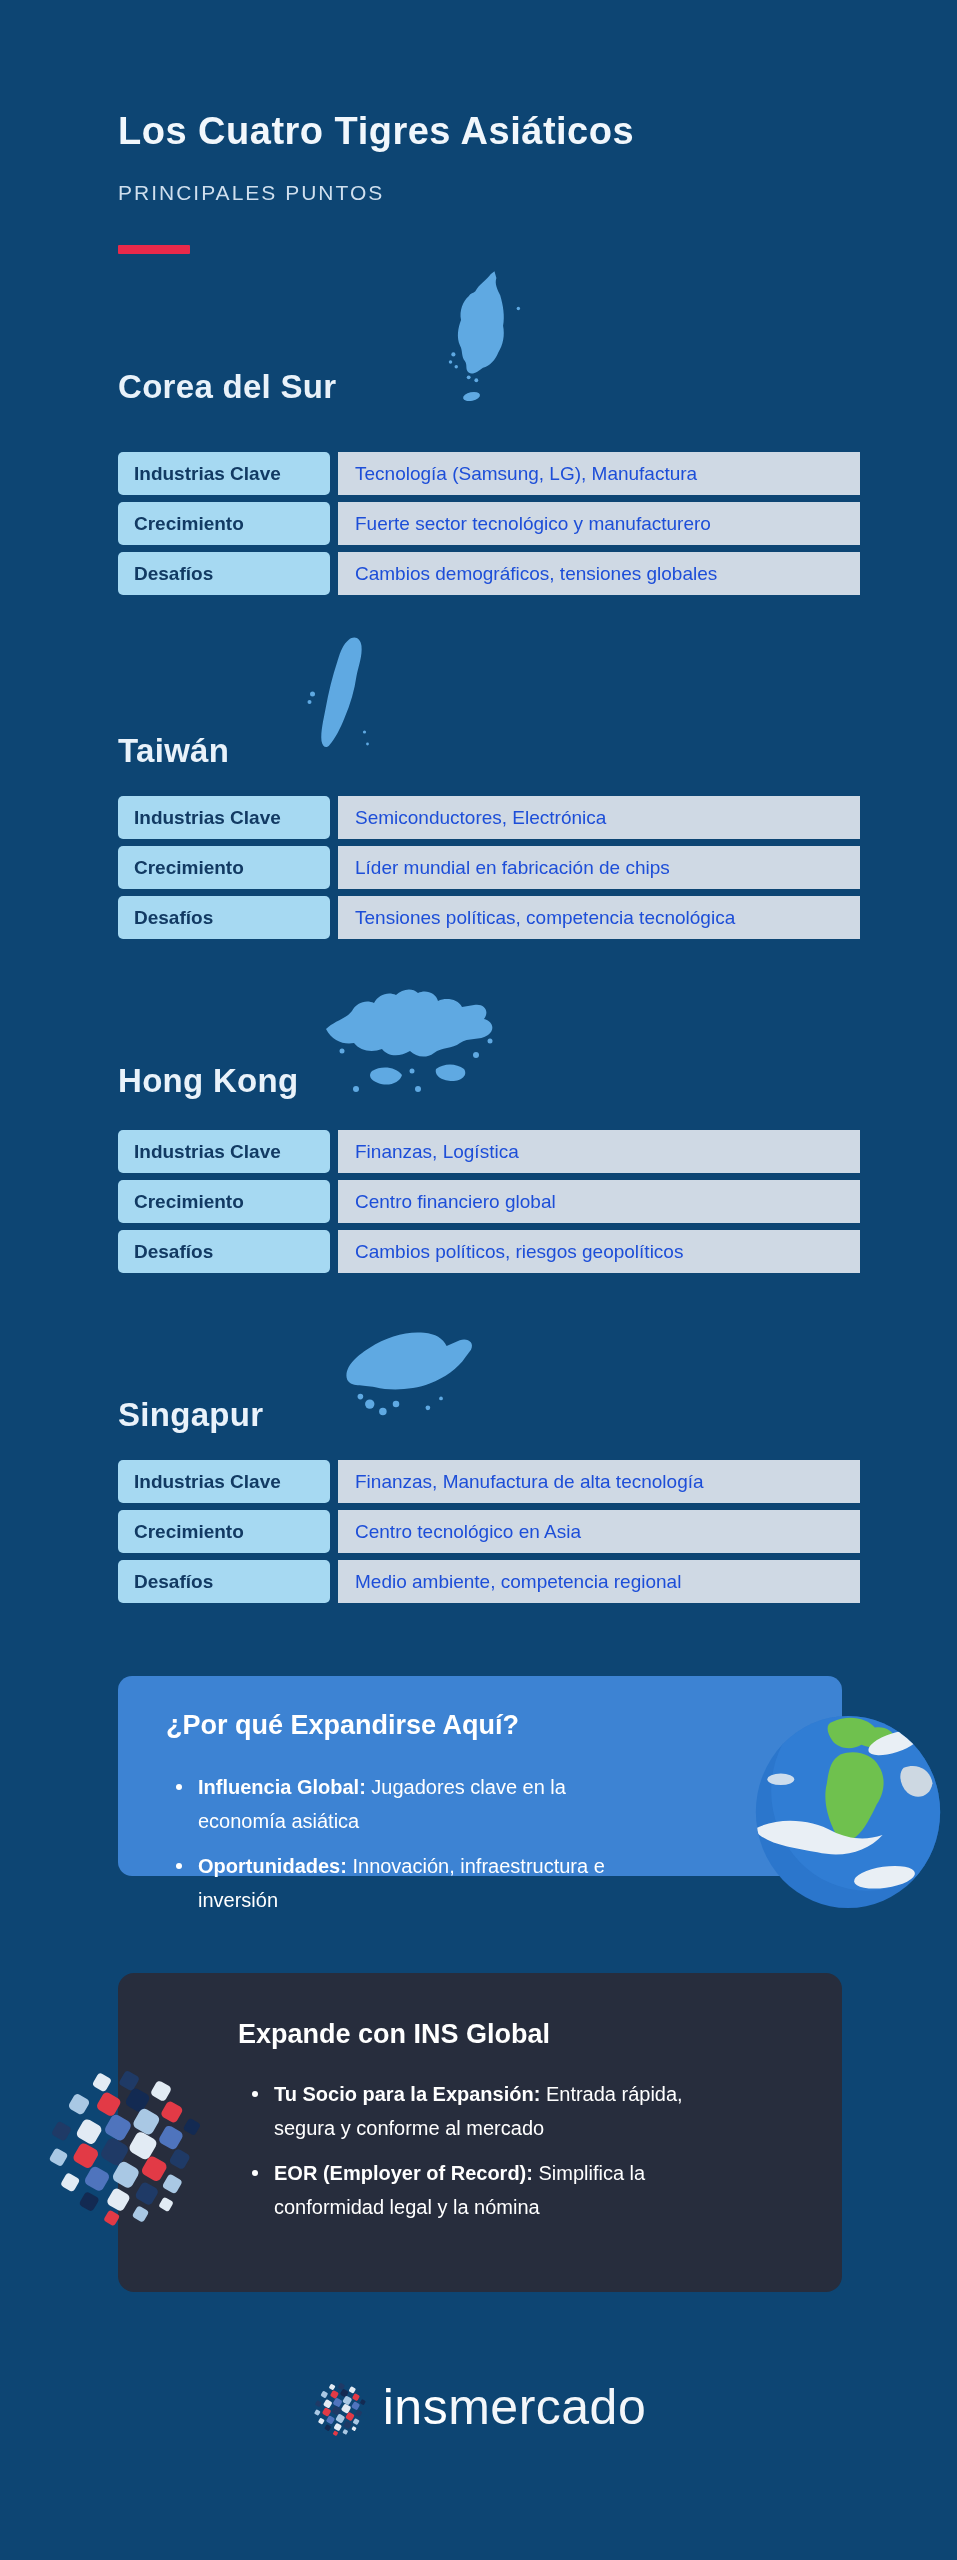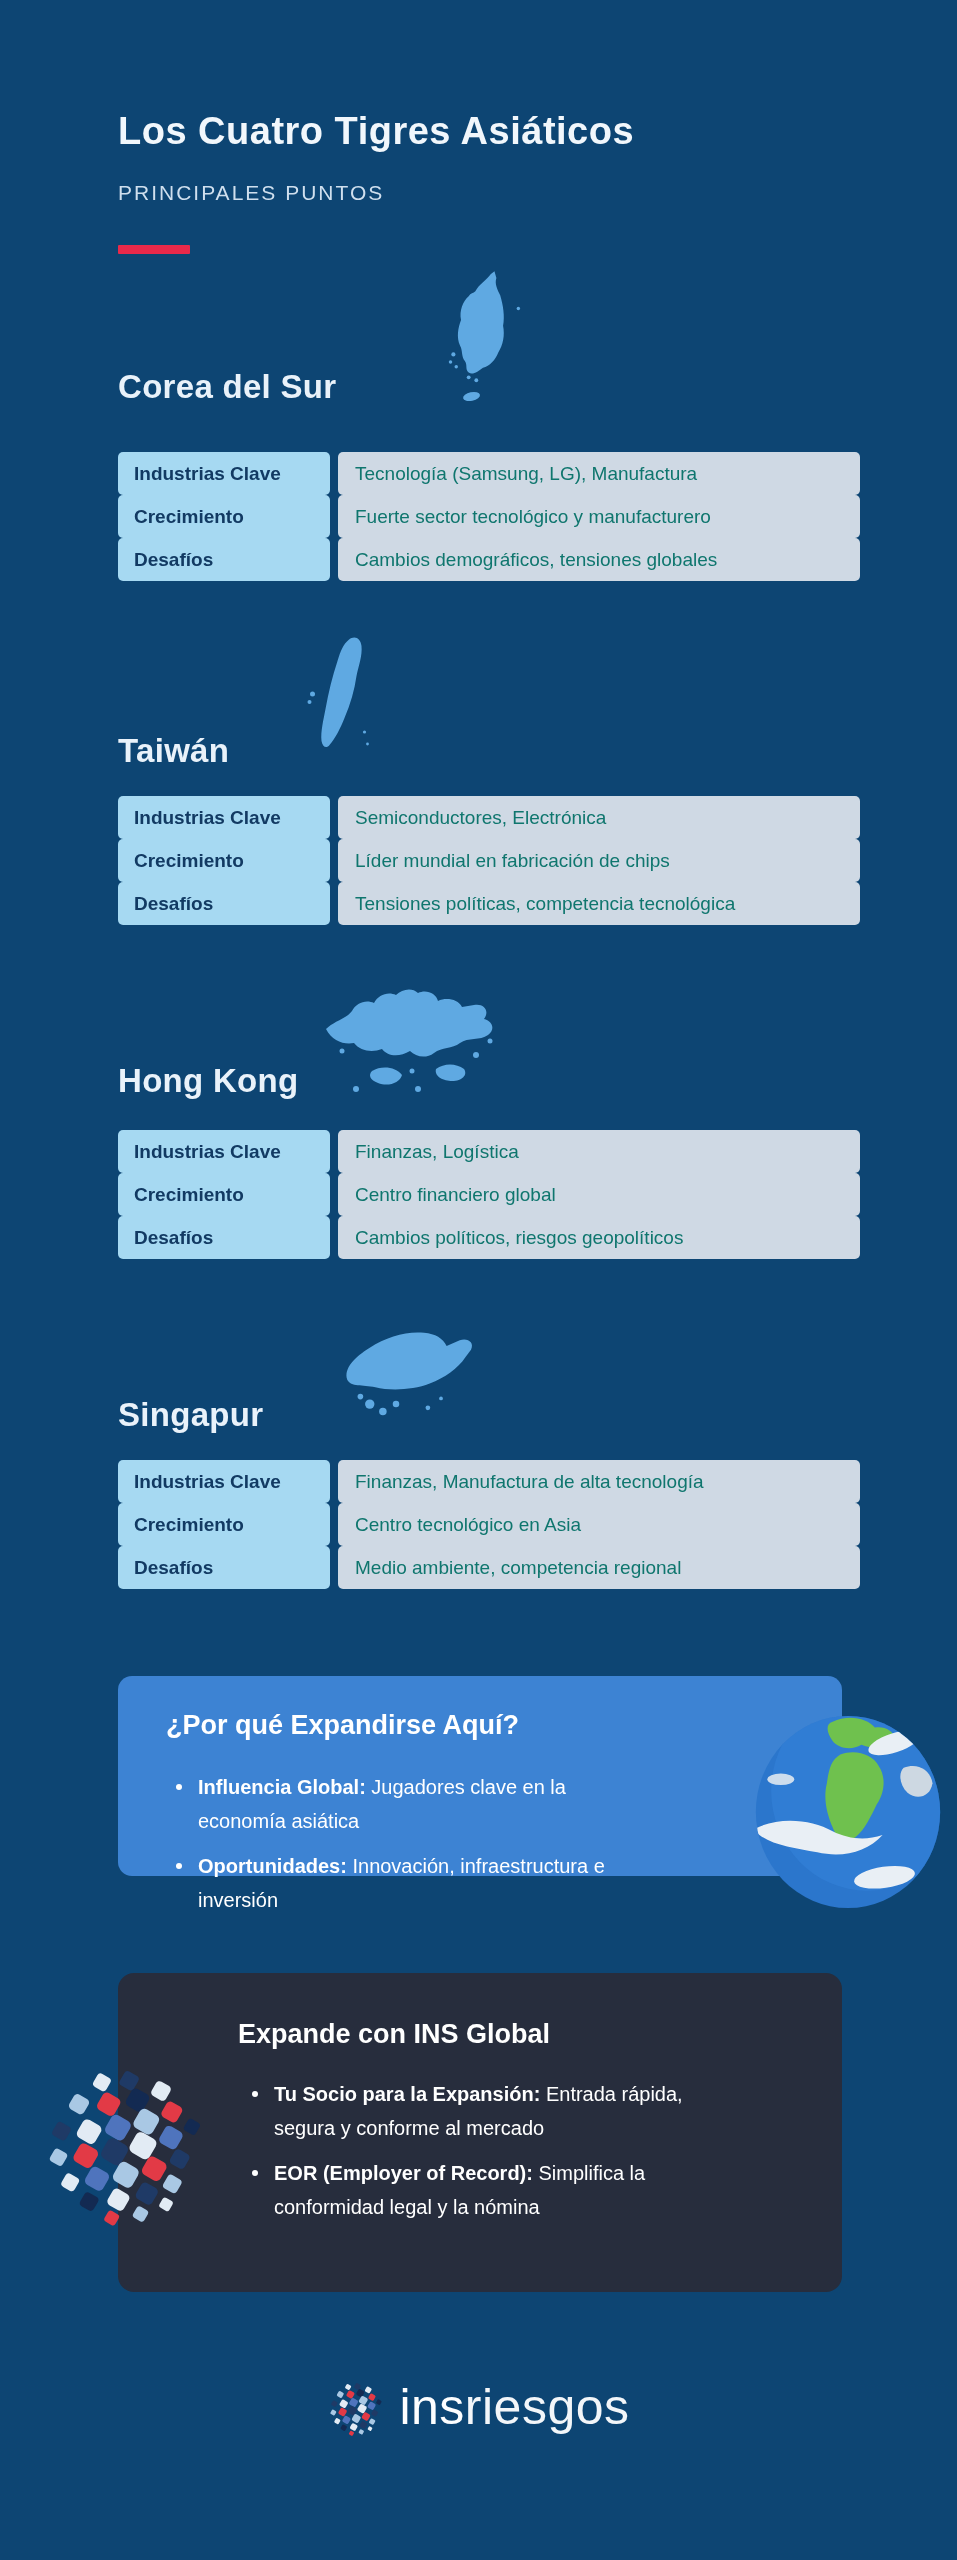--- a/index.html
+++ b/index.html
@@ -10,25 +10,25 @@
   .main-title{position:absolute;left:118px;top:110px;font-size:38px;font-weight:700;color:#f1f7fc;letter-spacing:.5px;}
   .subtitle{position:absolute;left:118px;top:181px;font-size:21px;font-weight:400;color:#cfdfee;letter-spacing:2px;}
   .red-line{position:absolute;left:118px;top:245px;width:72px;height:9px;background:#e9294a;border-radius:1px;}
 
   
   .country-heading{position:absolute;font-size:33px;font-weight:700;color:#e9f2fa;letter-spacing:.3px;}
   .map{position:absolute;}
   .map svg{display:block;width:100%;height:100%;}
 
   .ctable{position:absolute;left:118px;width:742px;}
-  .crow{display:flex;gap:8px;}
+  .crow{display:flex;gap:8px;margin-bottom:7px;}
   .cell-label{flex:0 0 212px;box-sizing:border-box;height:43px;line-height:43px;background:#a6d9f2;border-radius:5px;
     color:#123a63;font-size:19px;font-weight:700;padding:0 6px 0 16px;white-space:nowrap;overflow:hidden;}
-  .cell-value{flex:1;box-sizing:border-box;height:43px;line-height:43px;background:#cfd9e4;border-radius:5px;
-    color:#0f766e;font-size:19px;font-weight:400;padding:0 8px 0 17px;white-space:nowrap;overflow:hidden;}
+  .cell-value{flex:1;box-sizing:border-box;height:43px;line-height:43px;background:#cfd9e4;border-radius:0;
+    color:#1d4ed8;font-size:19px;font-weight:400;padding:0 8px 0 17px;white-space:nowrap;overflow:hidden;}
 
   
   .card-blue{position:absolute;left:118px;top:1676px;width:724px;height:200px;background:#3d83d3;border-radius:14px;}
   .card-blue .card-title{position:absolute;left:48px;top:34px;font-size:27px;font-weight:700;color:#ffffff;}
   .card-blue .bullets{position:absolute;left:56px;top:94px;width:450px;}
 
   .card-dark{position:absolute;left:118px;top:1973px;width:724px;height:319px;background:#272d3d;border-radius:16px;}
   .card-dark .card-title{position:absolute;left:120px;top:46px;font-size:27px;font-weight:700;color:#ffffff;}
   .card-dark .bullets{position:absolute;left:132px;top:104px;width:470px;}
 
@@ -278,16 +278,16 @@
         <use href="#sym-mosaic"></use>
       </svg>
   </div>
 
   <div class="footer-logo">
     <div class="brand-icon">
       <svg viewBox="0 0 160 164" width="100%" height="100%">
           <use href="#sym-mosaic"></use>
         </svg>
     </div>
-    <div class="wordmark"><span class="w-bold">ins</span><span class="w-light">riesgos</span></div>
+    <div class="wordmark"><span class="w-bold">ins</span><span class="w-light">mercado</span></div>
   </div>
 
 </div>
 
 </body></html>

